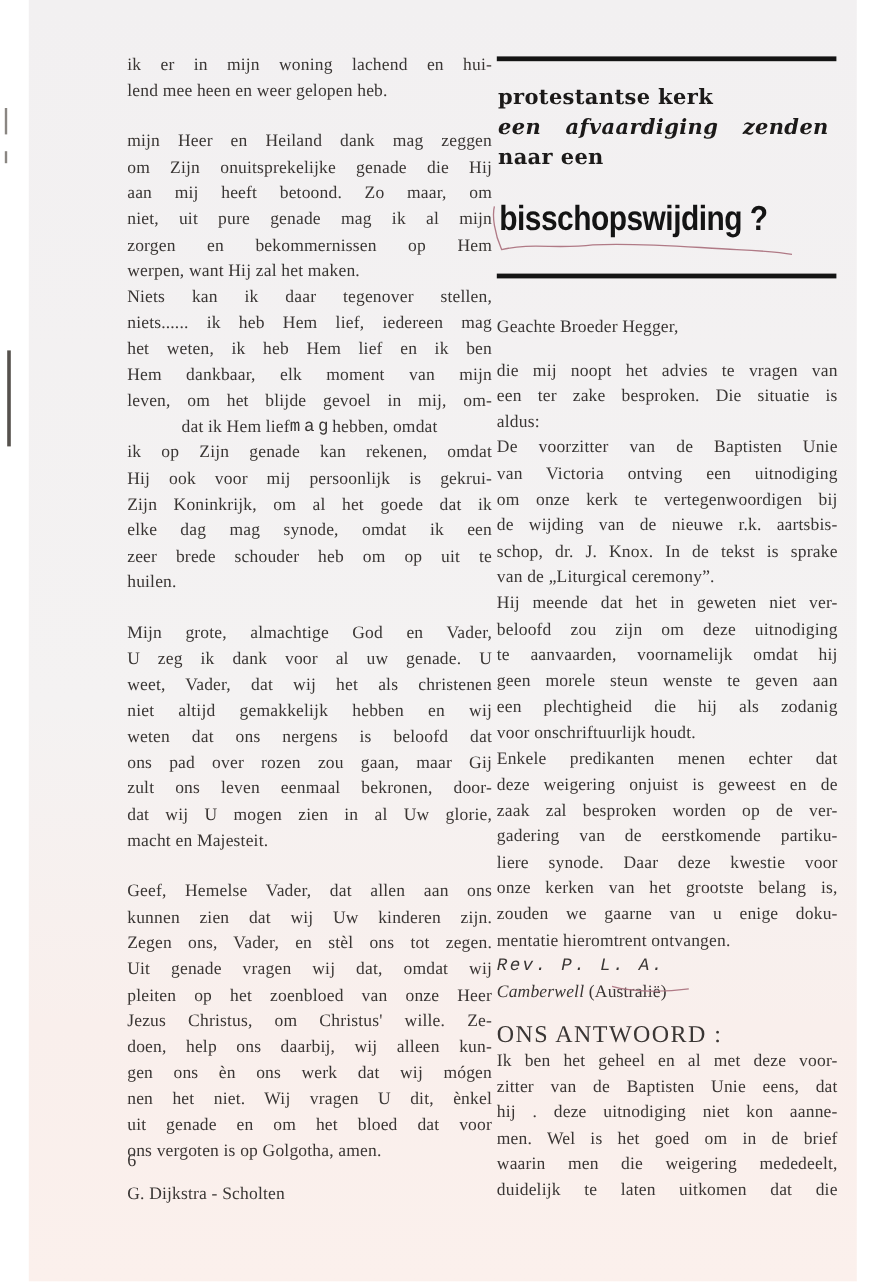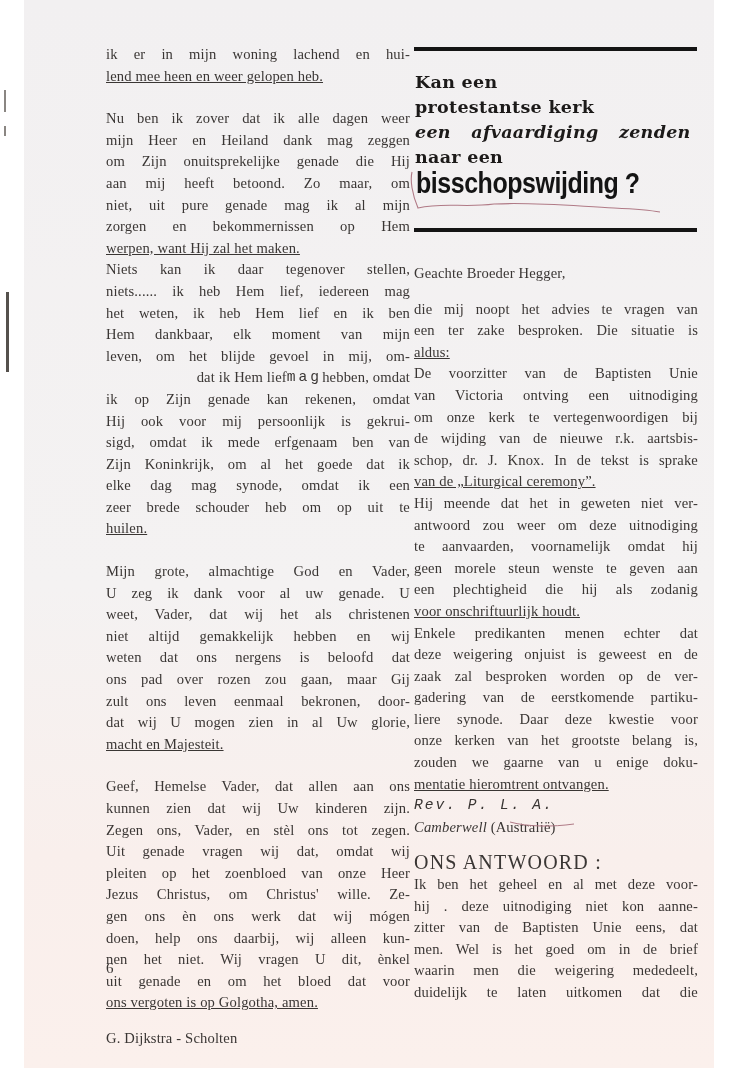--- a/index.html
+++ b/index.html
@@ -19,21 +19,21 @@
   }
   .col {
     position: absolute; font-size: 14.6px; line-height: 21.6px;
     letter-spacing: 0.15px;
   }
   .col-left { left: 106px; top: 44px; width: 304px; }
   .col-right { left: 414px; top: 263px; width: 284px; }
   .col p { margin: 0; text-align: justify; text-align-last: left; }
   .gap { height: 21px; }
   .line { display: block; text-align: justify; text-align-last: justify; white-space: nowrap; }
-  .line.last { text-align-last: left; text-decoration: underline; }
+  .line.last { text-align-last: left; }
   .sig { text-align: right; }
   .spaced { letter-spacing: 3px; font-family: Liberation Mono, monospace; }
   .italic { font-style: italic; }
   .rule {
     position: absolute; left: 414px; width: 283px; height: 4px; background: #141414;
   }
   .headline {
     position: absolute; left: 415px; top: 70px; width: 290px;
     font-family: "DejaVu Serif", "Liberation Serif", serif;
     font-weight: bold; font-size: 17.5px; line-height: 25px; color: #1c1a19;
@@ -61,40 +61,38 @@
   <div class="edge-mark" style="top:292px;height:80px;left:-18px;width:3px;background:#55514d;"></div>
 </div>
 
 <div class="col col-left">
   <p>
     <span class="line">ik er in mijn woning lachend en hui-</span>
     <span class="line last">lend mee heen en weer gelopen heb.</span>
   </p>
   <div class="gap"></div>
   <p>
-    <span class="line">Nu ben ik zover dat ik alle dagen weer</span>
     <span class="line">mijn Heer en Heiland dank mag zeggen</span>
     <span class="line">om Zijn onuitsprekelijke genade die Hij</span>
     <span class="line">aan mij heeft betoond. Zo maar, om</span>
     <span class="line">niet, uit pure genade mag ik al mijn</span>
     <span class="line">zorgen en bekommernissen op Hem</span>
     <span class="line last">werpen, want Hij zal het maken.</span>
     <span class="line">Niets kan ik daar tegenover stellen,</span>
     <span class="line">niets...... ik heb Hem lief, iedereen mag</span>
     <span class="line">het weten, ik heb Hem lief en ik ben</span>
     <span class="line">Hem dankbaar, elk moment van mijn</span>
     <span class="line">leven, om het blijde gevoel in mij, om-</span>
-    <span class="line" style="display:flex;justify-content:flex-end;">
+    <span class="line" style="display:flex;justify-content:center;">
       <span>dat ik Hem lief</span>
       <span class="spaced">mag</span>
       <span>hebben, omdat</span>
     </span>
     <span class="line">ik op Zijn genade kan rekenen, omdat</span>
     <span class="line">Hij ook voor mij persoonlijk is gekrui-</span>
-    <span class="line">sigd, omdat ik mede erfgenaam ben van</span>
     <span class="line">Zijn Koninkrijk, om al het goede dat ik</span>
     <span class="line">elke dag mag synode, omdat ik een</span>
     <span class="line">zeer brede schouder heb om op uit te</span>
     <span class="line last">huilen.</span>
   </p>
   <div class="gap"></div>
   <p>
     <span class="line">Mijn grote, almachtige God en Vader,</span>
     <span class="line">U zeg ik dank voor al uw genade. U</span>
     <span class="line">weet, Vader, dat wij het als christenen</span>
@@ -106,36 +104,35 @@
     <span class="line last">macht en Majesteit.</span>
   </p>
   <div class="gap"></div>
   <p>
     <span class="line">Geef, Hemelse Vader, dat allen aan ons</span>
     <span class="line">kunnen zien dat wij Uw kinderen zijn.</span>
     <span class="line">Zegen ons, Vader, en stèl ons tot zegen.</span>
     <span class="line">Uit genade vragen wij dat, omdat wij</span>
     <span class="line">pleiten op het zoenbloed van onze Heer</span>
     <span class="line">Jezus Christus, om Christus' wille. Ze-</span>
+    <span class="line">doen, help ons daarbij, wij alleen kun-</span>
     <span class="line">gen ons èn ons werk dat wij mógen</span>
-    <span class="line">doen, help ons daarbij, wij alleen kun-</span>
     <span class="line">nen het niet. Wij vragen U dit, ènkel</span>
     <span class="line">uit genade en om het bloed dat voor</span>
     <span class="line last">ons vergoten is op Golgotha, amen.</span>
   </p>
   <div class="gap" style="height:14px"></div>
   <p class="sig">G. Dijkstra - Scholten</p>
 </div>
 
 <div class="page-number">6</div>
 
 <div class="rule" style="top:47px;"></div>
 
 <div class="headline">
-  <span class="h-line">Kan een</span>
   <span class="h-line">protestantse kerk</span>
   <span class="h-line h-justify">een afvaardiging zenden</span>
   <span class="h-line">naar een</span>
 </div>
 
 <div class="bigword">bisschopswijding ?</div>
 
 <svg class="pen" style="left:404px;top:168px;" width="270" height="50" viewBox="0 0 270 50">
   <path d="M8 4 C 6 12, 8 26, 14 40 C 40 34, 60 40, 90 36 C 130 34, 170 38, 210 40 C 230 41, 245 42, 256 44" fill="none" stroke="#b07a86" stroke-width="1.1"></path>
 </svg>
@@ -149,21 +146,21 @@
     <span class="line">die mij noopt het advies te vragen van</span>
     <span class="line">een ter zake besproken. Die situatie is</span>
     <span class="line last">aldus:</span>
     <span class="line">De voorzitter van de Baptisten Unie</span>
     <span class="line">van Victoria ontving een uitnodiging</span>
     <span class="line">om onze kerk te vertegenwoordigen bij</span>
     <span class="line">de wijding van de nieuwe r.k. aartsbis-</span>
     <span class="line">schop, dr. J. Knox. In de tekst is sprake</span>
     <span class="line last">van de „Liturgical ceremony”.</span>
     <span class="line">Hij meende dat het in geweten niet ver-</span>
-    <span class="line">antwoord zou weer om deze uitnodiging</span>
+    <span class="line">beloofd zou zijn om deze uitnodiging</span>
     <span class="line">te aanvaarden, voornamelijk omdat hij</span>
     <span class="line">geen morele steun wenste te geven aan</span>
     <span class="line">een plechtigheid die hij als zodanig</span>
     <span class="line last">voor onschriftuurlijk houdt.</span>
     <span class="line">Enkele predikanten menen echter dat</span>
     <span class="line">deze weigering onjuist is geweest en de</span>
     <span class="line">zaak zal besproken worden op de ver-</span>
     <span class="line">gadering van de eerstkomende partiku-</span>
     <span class="line">liere synode. Daar deze kwestie voor</span>
     <span class="line">onze kerken van het grootste belang is,</span>
@@ -172,22 +169,22 @@
   </p>
   <p class="sig italic spaced" style="letter-spacing:2px">Rev. P. L. A.</p>
   <p>
     <span class="italic">Camberwell</span>
     <span>(Australië)</span>
   </p>
   <div class="gap" style="height:14px"></div>
   <p class="antwoord">ONS ANTWOORD :</p>
   <p>
     <span class="line">Ik ben het geheel en al met deze voor-</span>
+    <span class="line">zitter van de Baptisten Unie eens, dat</span>
     <span class="line">hij . deze uitnodiging niet kon aanne-</span>
-    <span class="line">zitter van de Baptisten Unie eens, dat</span>
     <span class="line">men. Wel is het goed om in de brief</span>
     <span class="line">waarin men die weigering mededeelt,</span>
     <span class="line">duidelijk te laten uitkomen dat die</span>
   </p>
 </div>
 
 <svg class="pen" style="left:508px;top:818px;" width="70" height="12" viewBox="0 0 70 12">
   <path d="M2 4 C 20 9, 45 9, 66 6" fill="none" stroke="#b07a86" stroke-width="1"></path>
 </svg>
 

